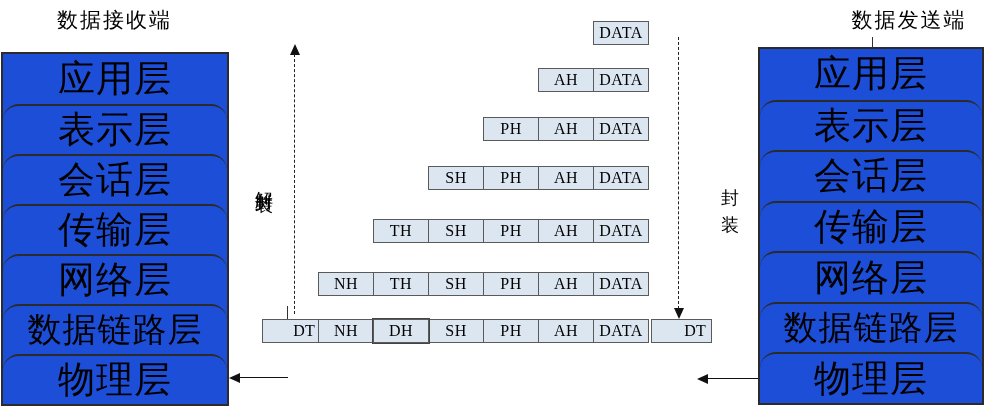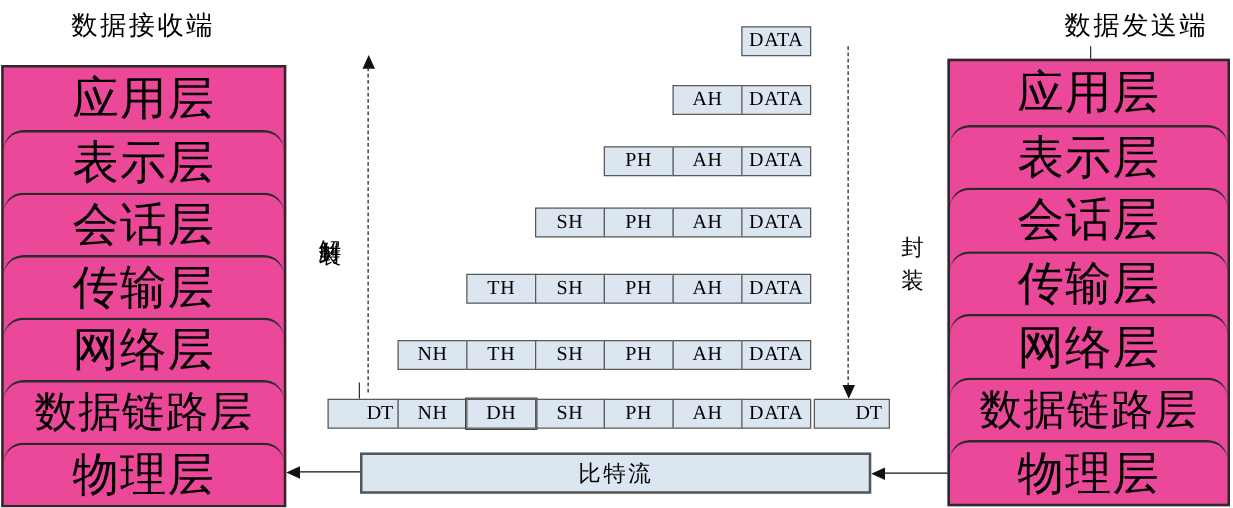--- a/index.html
+++ b/index.html
@@ -6,21 +6,21 @@
   .canvas{
     position:relative;width:986px;height:406px;overflow:hidden;background:#ffffff;
     font-family:"Liberation Serif","DejaVu Serif",serif;color:#000;
   }
   
   .stack-title{
     position:absolute;text-align:center;font-size:21px;letter-spacing:2px;white-space:nowrap;
   }
   .stack{
     position:absolute;display:grid;grid-template-rows:repeat(7,1fr);
-    border:2px solid #2b2b2b;background:#ec4899;box-sizing:border-box;
+    border:2px solid #2b2b2b;background:#1d4ed8;box-sizing:border-box;
   }
   .layer{
     display:flex;align-items:center;justify-content:center;
     font-size:37px;letter-spacing:1px;white-space:nowrap;overflow:hidden;
   }
   .layer + .layer{border-top:2px solid #2b2b2b;border-radius:16px;}
   .title-tick{position:absolute;width:0;border-left:1.5px solid #333;}
   
   .step-row{position:absolute;display:flex;height:20px;justify-content:center;}
   .cell{
@@ -140,21 +140,20 @@
   <div class="step-row" style="right:337px;top:319px;">
     <div class="cell">NH</div>
     <div class="cell heavy">DH</div>
     <div class="cell">SH</div>
     <div class="cell">PH</div>
     <div class="cell">AH</div>
     <div class="cell">DATA</div>
   </div>
   <div class="trailer" style="left:651px;top:319px;width:61px;">DT</div>
 
-  <div class="bitstream">比特流</div>
 
   <div class="hline" style="left:237px;top:377px;width:51px;"></div>
   <div class="tri-left" style="left:229px;top:373px;"></div>
 
   <div class="hline" style="left:704px;top:378px;width:54px;"></div>
   <div class="tri-left" style="left:697px;top:374px;"></div>
 
 
 </div>
 

